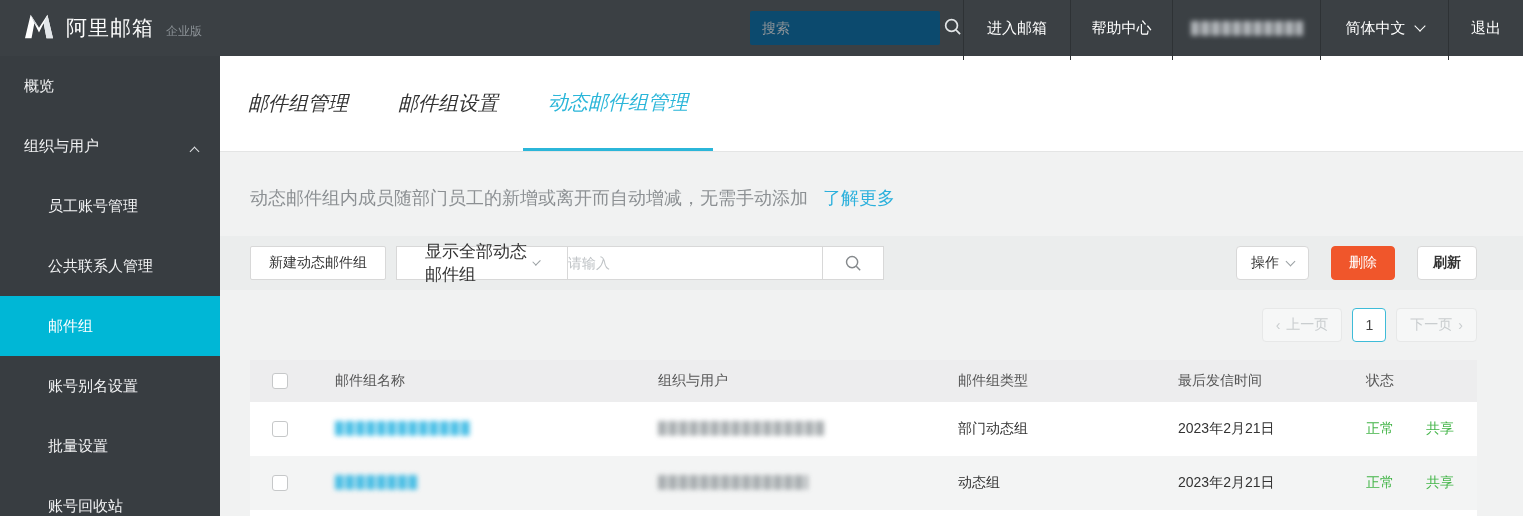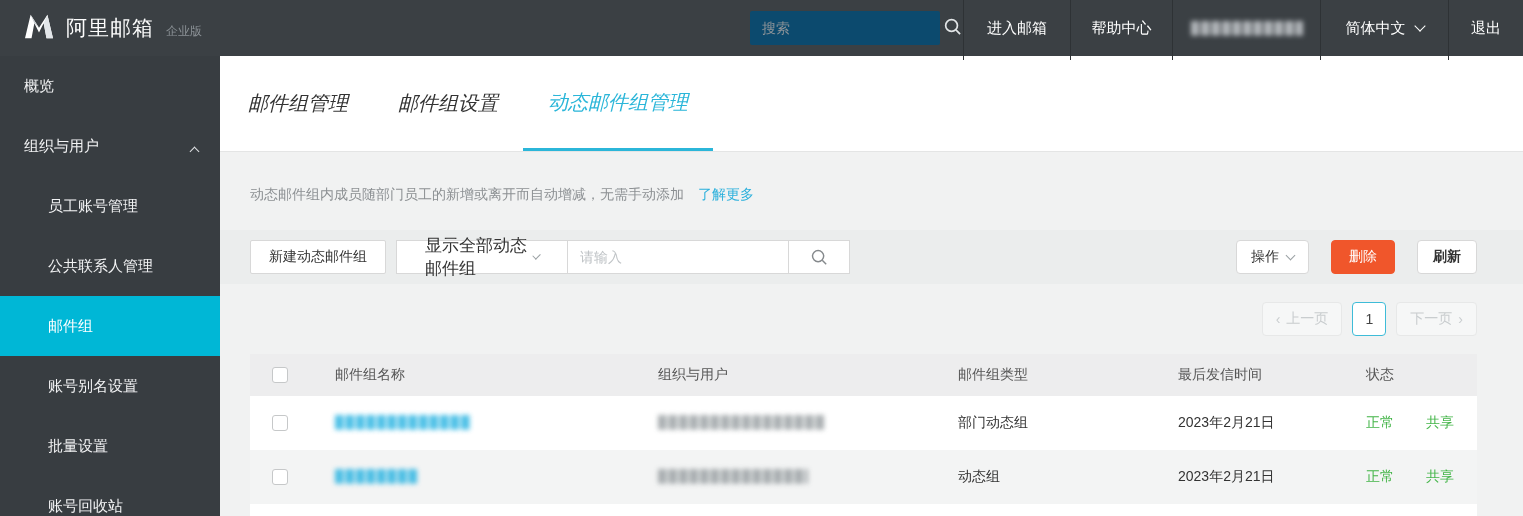--- a/index.html
+++ b/index.html
@@ -40,29 +40,29 @@
   .side-item.active { background:#00b7d6; color:#fff; }
   .side-item .chev { position:absolute; right:22px; top:28px; color:#dfe2e4; }
 
   
   .main { position:absolute; left:220px; top:56px; right:0; bottom:0; background:#f1f2f2; }
   .tabbar { height:96px; background:#fff; border-bottom:1px solid #e4e5e5; display:flex; align-items:stretch; padding-left:28px;font-style:italic; }
   .tab { display:flex; align-items:center; font-size:20px; color:#333; margin-right:50px; cursor:pointer; }
   .tab.active { color:#2bb6d9; border-bottom:3px solid #2bb6d9; padding:0 25px; margin-left:-25px; margin-right:25px; }
 
   .content { padding:0 46px 0 30px; }
-  .desc { margin-top:34px; font-size:14px; color:#8c9093; }
+  .desc { margin-top:34px; font-size:18px; color:#8c9093; }
   .desc a { color:#2bb0dc; margin-left:10px; text-decoration:none; cursor:pointer; }
 
   .toolbar { margin:26px -46px 0 -30px; padding:10px 46px 10px 30px; background:#ebeded; display:flex; align-items:center; }
   .btn { height:34px; background:#fff; border:1px solid #d8d8d8; border-radius:2px; font-size:14px; color:#333; padding:0 18px; display:inline-flex; align-items:center; justify-content:center; cursor:pointer; font-family:inherit; }
   .filter-group { display:flex; margin-left:10px; }
   .select { height:34px; width:172px; background:#fff; border:1px solid #d8d8d8; display:flex; align-items:center; justify-content:space-between; padding:0 28px; font-size:17px; color:#333; cursor:pointer; }
   .select .chev { color:#9aa0a3; margin-top:-3px; }
-  .search-input { height:34px; width:222px; margin-left:-1px; border:1px solid #d8d8d8; background:#fff; padding:0 12px; font-size:14px; color:#333; outline:none; font-family:inherit; }
+  .search-input { height:34px; width:256px; margin-left:-1px; border:1px solid #d8d8d8; background:#fff; padding:0 0; font-size:14px; color:#333; outline:none; font-family:inherit; }
   .search-input::placeholder { color:#bfc3c6; }
   .search-btn { height:34px; width:62px; margin-left:-1px; border:1px solid #d8d8d8; background:#fff; display:flex; align-items:center; justify-content:center; color:#7a7f82; cursor:pointer; }
   .toolbar-right { margin-left:auto; display:flex; gap:22px; align-items:center; }
   .op-btn { border-radius:4px; gap:8px; padding:0 14px; }
   .op-btn .chev { color:#9aa0a3; margin-top:-3px; }
   .del-btn { background:#f0562b; border:1px solid #f0562b; color:#fff; border-radius:4px; padding:0 17px; }
   .refresh-btn { border-radius:4px; padding:0 15px;font-weight:bold; }
 
   .pager-row { display:flex; justify-content:flex-end; align-items:center; margin-top:18px; gap:10px; }
   .pg-btn { height:34px; padding:0 13px; background:#f6f7f7; border:1px solid #e7e8e8; border-radius:4px; color:#c9cdcf; font-size:14px; display:flex; align-items:center; gap:6px; cursor:pointer; }

